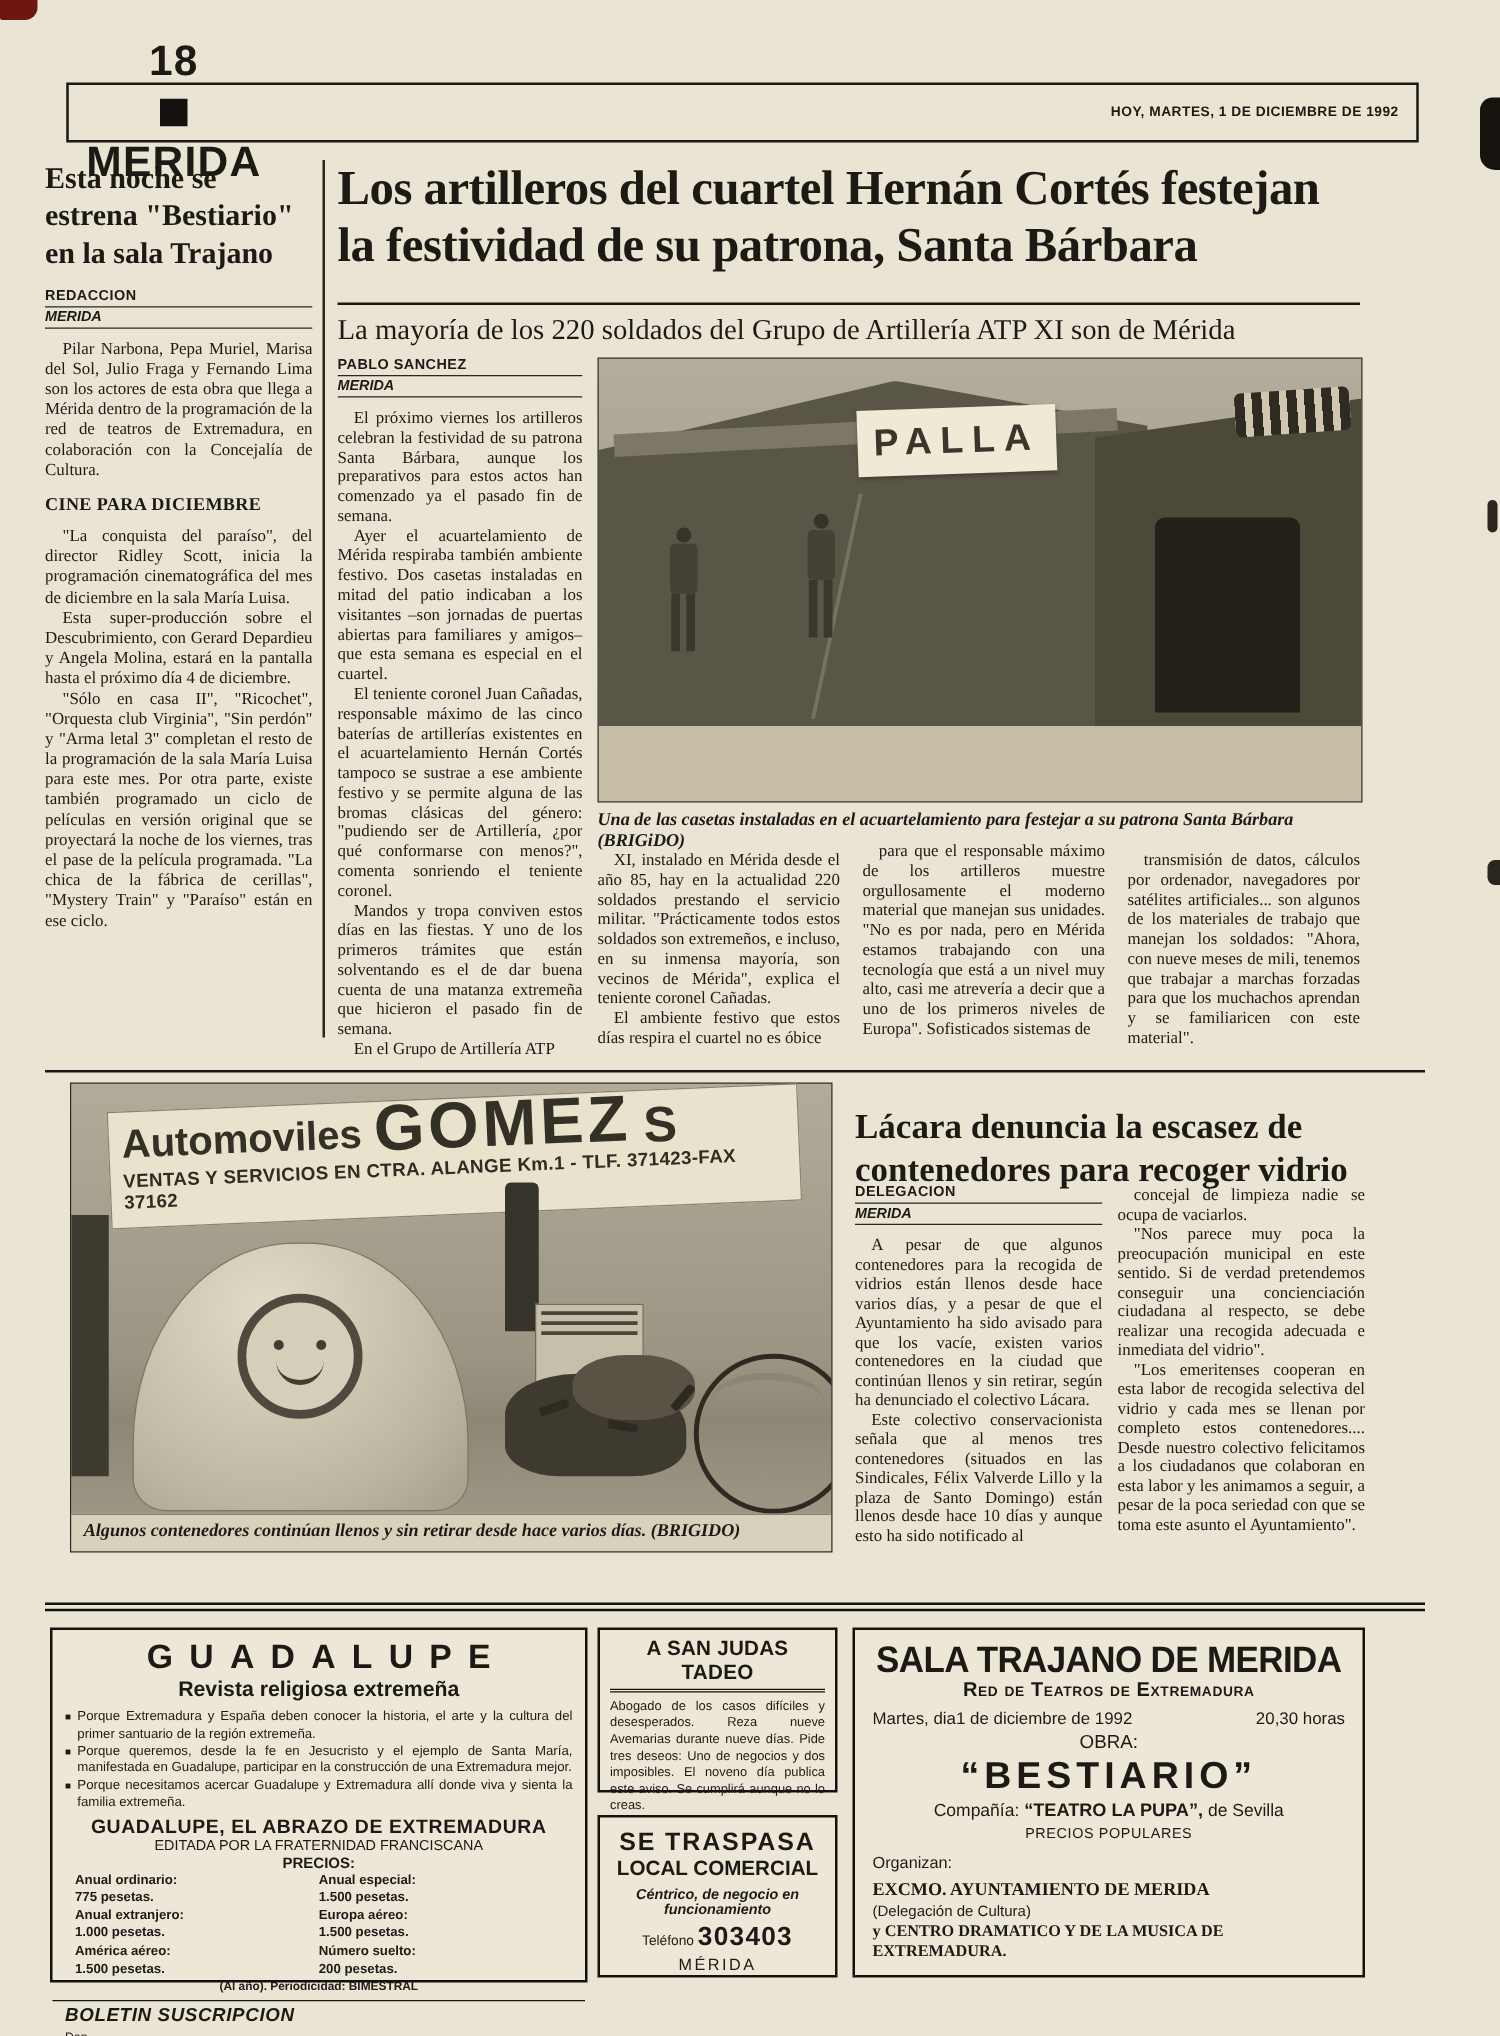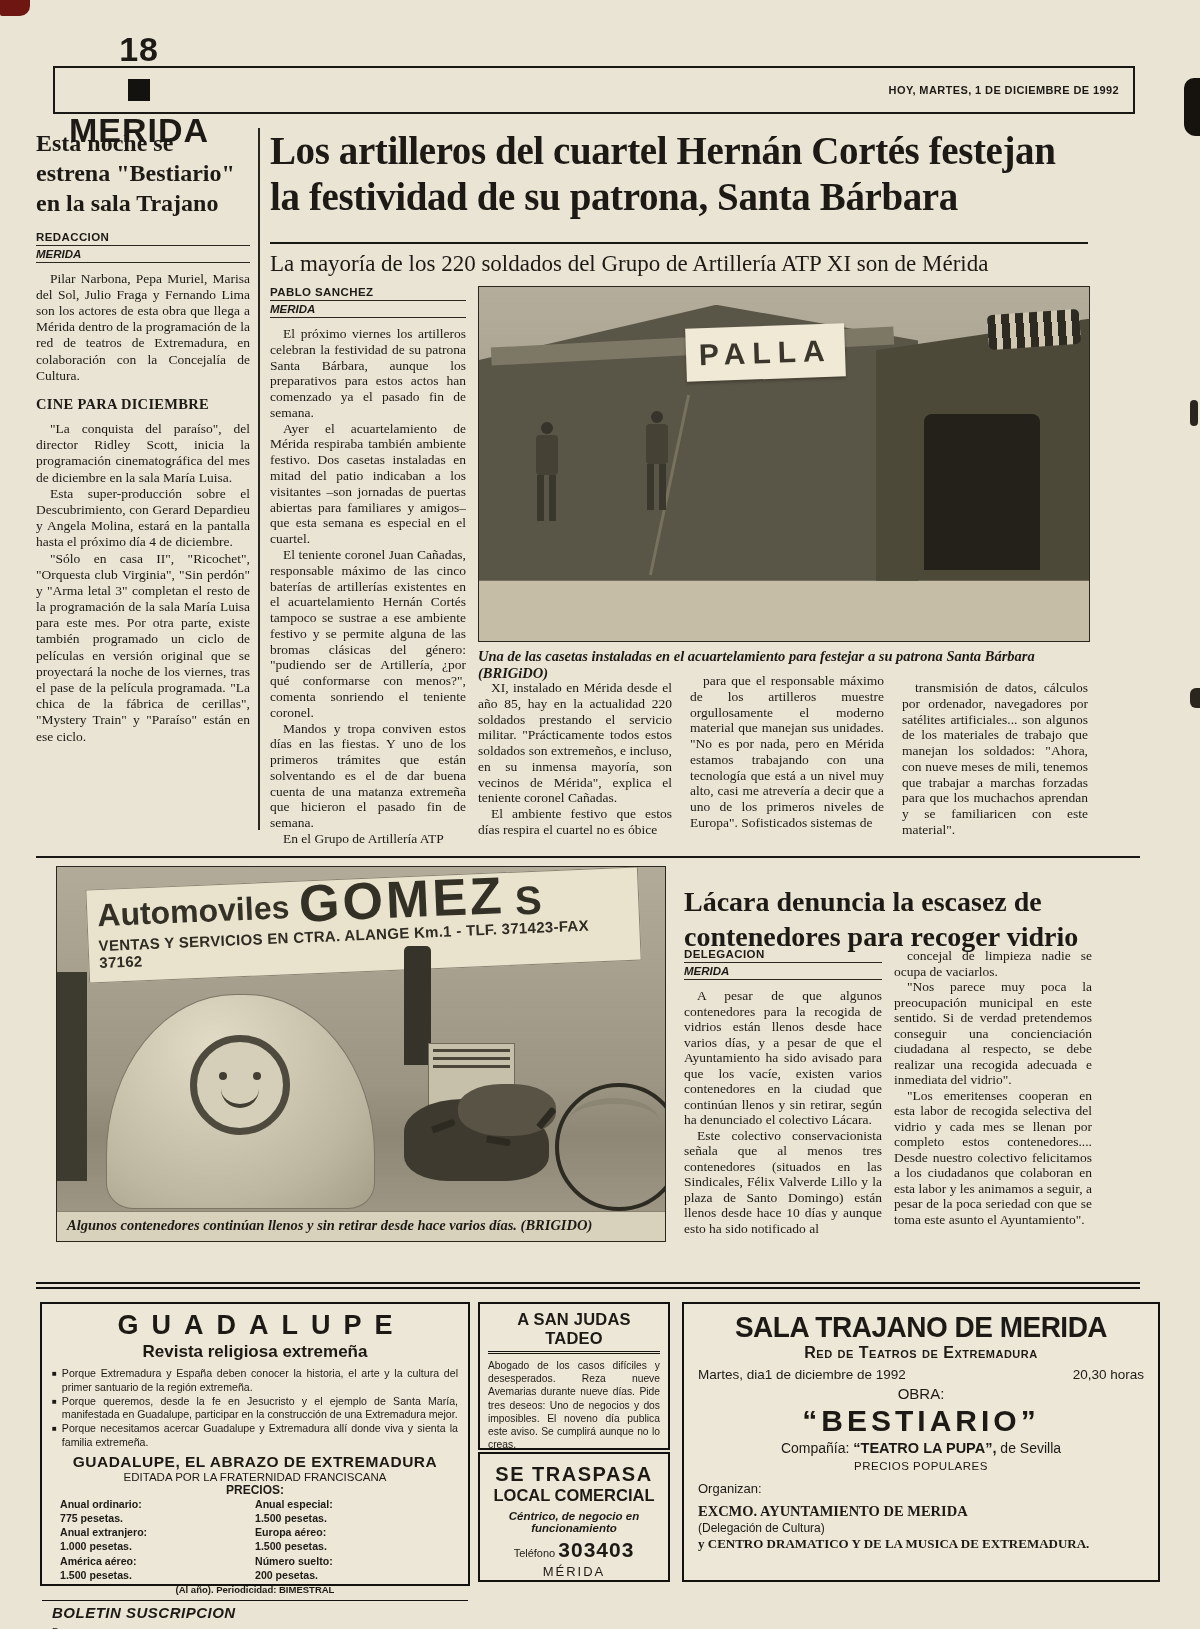--- a/index.html
+++ b/index.html
@@ -108,32 +108,32 @@
   .gd-big{text-align:center;font:bold 15.5px "Liberation Sans",sans-serif;margin-top:3px;letter-spacing:.5px;}
   .gd-edit{text-align:center;font:11.5px "Liberation Sans",sans-serif;}
   .gd-precios{text-align:center;font:bold 12px "Liberation Sans",sans-serif;}
   .gd-grid{display:flex;font:bold 10.6px/1.35 "Liberation Sans",sans-serif;padding:0 8px;}
   .gd-grid div{width:50%;}
   .gd-period{text-align:center;font:bold 9.5px "Liberation Sans",sans-serif;margin-top:2px;}
   .gd-divider{border-top:1.5px solid #14120e;margin:5px -10px 3px;}
   .gd-boletin-title{font:italic bold 15px "Liberation Sans",sans-serif;letter-spacing:.5px;}
   .gd-line{display:flex;align-items:flex-end;font:9.8px "Liberation Sans",sans-serif;margin-top:4px;}
   .gd-dots{flex:1;border-bottom:1px dotted #4a463a;margin:0 3px;height:9px;}
-  .sanjudas{left:478px;top:1302px;width:192px;height:148px;padding:6px 8px;font-family:"Liberation Sans",sans-serif;}
+  .sanjudas{left:478px;top:1302px;width:192px;height:132px;padding:6px 8px;font-family:"Liberation Sans",sans-serif;}
   .sj-title{text-align:center;font:bold 16.5px "Liberation Sans",sans-serif;border-bottom:3px double #14120e;padding-bottom:3px;letter-spacing:.2px;}
   .sj-body{font:10.3px/1.28 "Liberation Sans",sans-serif;text-align:justify;margin-top:5px;}
   .sj-sig{text-align:right;font:bold 10.5px "Liberation Sans",sans-serif;margin-top:1px;padding-right:8px;}
   .traspasa{left:478px;top:1452px;width:192px;height:130px;padding:9px 6px;text-align:center;font-family:"Liberation Sans",sans-serif;}
   .tr-l1{font:bold 20px "Liberation Sans",sans-serif;letter-spacing:1.5px;}
   .tr-l2{font:bold 16.5px "Liberation Sans",sans-serif;}
   .tr-l3{font:italic bold 11.5px "Liberation Sans",sans-serif;margin:5px 0 4px;}
   .tr-l4{font:11px "Liberation Sans",sans-serif;}
   .tr-num{font:bold 21px "Liberation Sans",sans-serif;letter-spacing:1px;}
   .tr-l5{font:13px "Liberation Sans",sans-serif;letter-spacing:2px;margin-top:2px;}
-  .sala{left:682px;top:1302px;width:478px;height:280px;padding:8px 14px;font-family:"Liberation Sans",sans-serif;border-width:2.5px;}
+  .sala{left:682px;top:1302px;width:410px;height:280px;padding:8px 14px;font-family:"Liberation Sans",sans-serif;border-width:2.5px;}
   .st-title{text-align:center;font:bold 28px "Liberation Sans",sans-serif;letter-spacing:-.5px;transform:scaleY(1.05);}
   .st-red{text-align:center;font:bold 16px "Liberation Sans",sans-serif;font-variant:small-caps;letter-spacing:.5px;}
   .st-row{display:flex;justify-content:space-between;font:13.5px "Liberation Sans",sans-serif;margin-top:5px;}
   .st-obra{text-align:center;font:15px "Liberation Sans",sans-serif;margin-top:3px;}
   .st-best{text-align:center;font:bold 30px "Liberation Sans",sans-serif;letter-spacing:4px;margin:2px 0;}
   .st-comp{text-align:center;font:14px "Liberation Sans",sans-serif;margin-top:2px;}
   .st-comp b{font-size:14.5px;}
   .st-pop{text-align:center;font:11.5px "Liberation Sans",sans-serif;letter-spacing:.5px;margin-top:4px;}
   .st-org{font:13px "Liberation Sans",sans-serif;margin-top:9px;}
   .st-org1{font:bold 14.5px "Liberation Serif",serif;margin-top:7px;}

